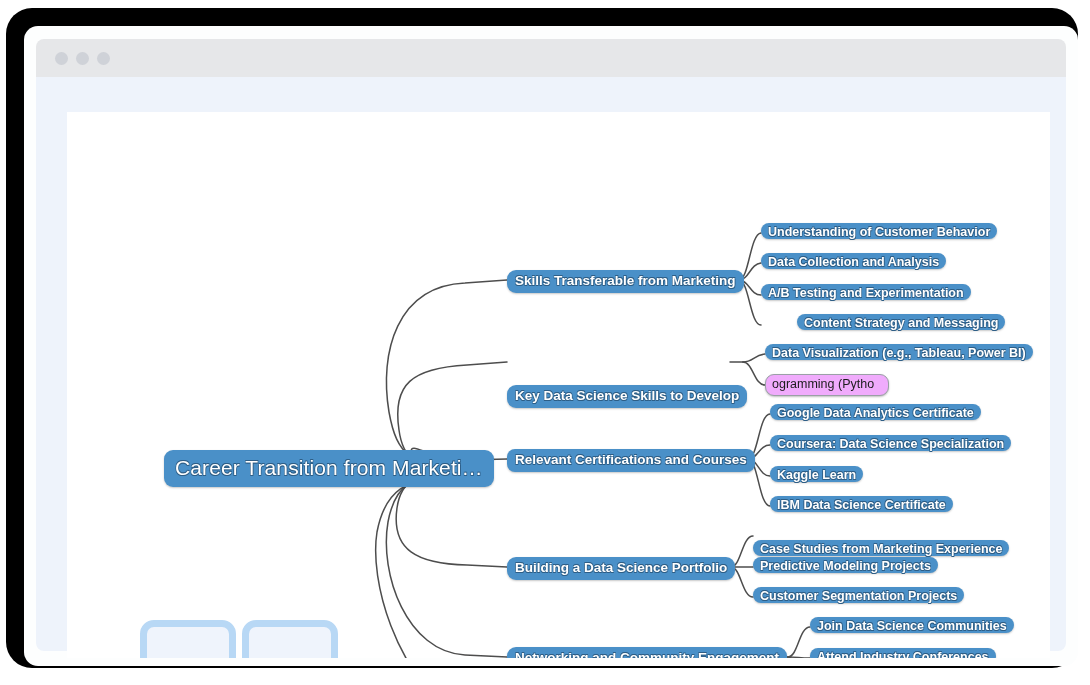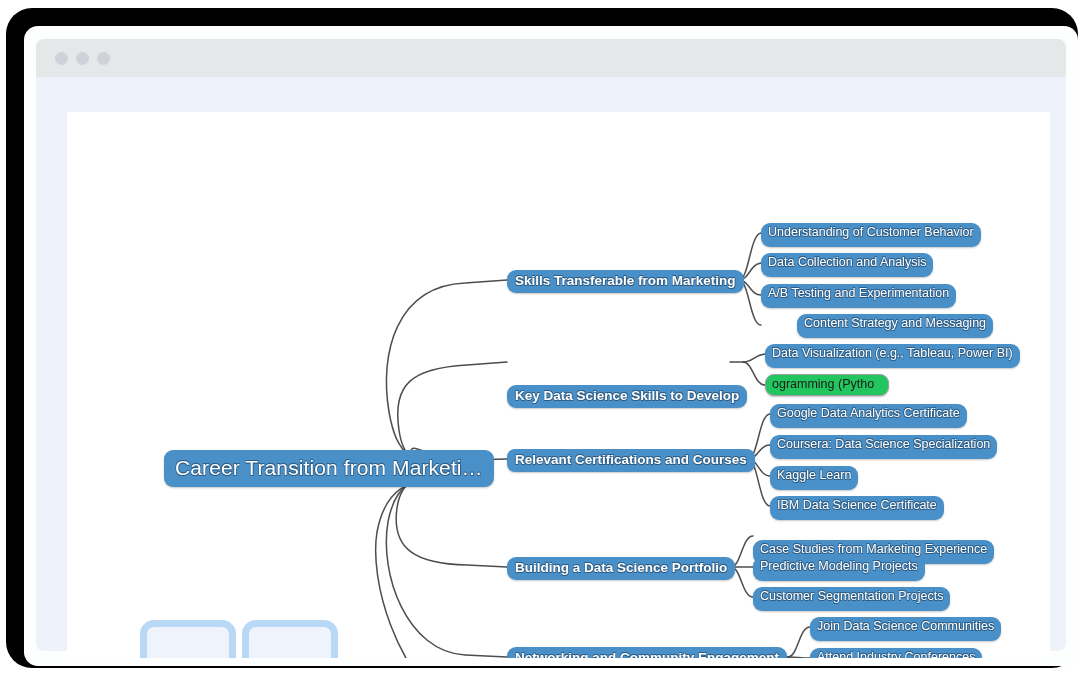--- a/index.html
+++ b/index.html
@@ -126,27 +126,27 @@
     letter-spacing: 0.1px;
   }
   .mm-node.level2 {
     font-size: 13.5px;
     padding: 4px 8px 5px 8px;
     font-weight: bold;
     align-items: flex-end;
   }
   .mm-node.level3 {
     font-size: 12.5px;
-    padding: 3px 7px 8px 7px;
-    font-weight: normal;
+    padding: 3px 7px 0 7px;
+    font-weight: bold;
   }
 
   
   .mm-node.editing {
-    background: #22c55e;
+    background: #f0abfc;
     color: #1c1c1c;
     text-shadow: none;
     border: 1px solid #9aa0a6;
     border-radius: 9px;
     overflow: hidden;
     box-shadow: 0 1px 2px rgba(0,0,0,0.25);
     font-weight: normal;
   }
   .mm-node.editing .edit-text {
     display: block;

